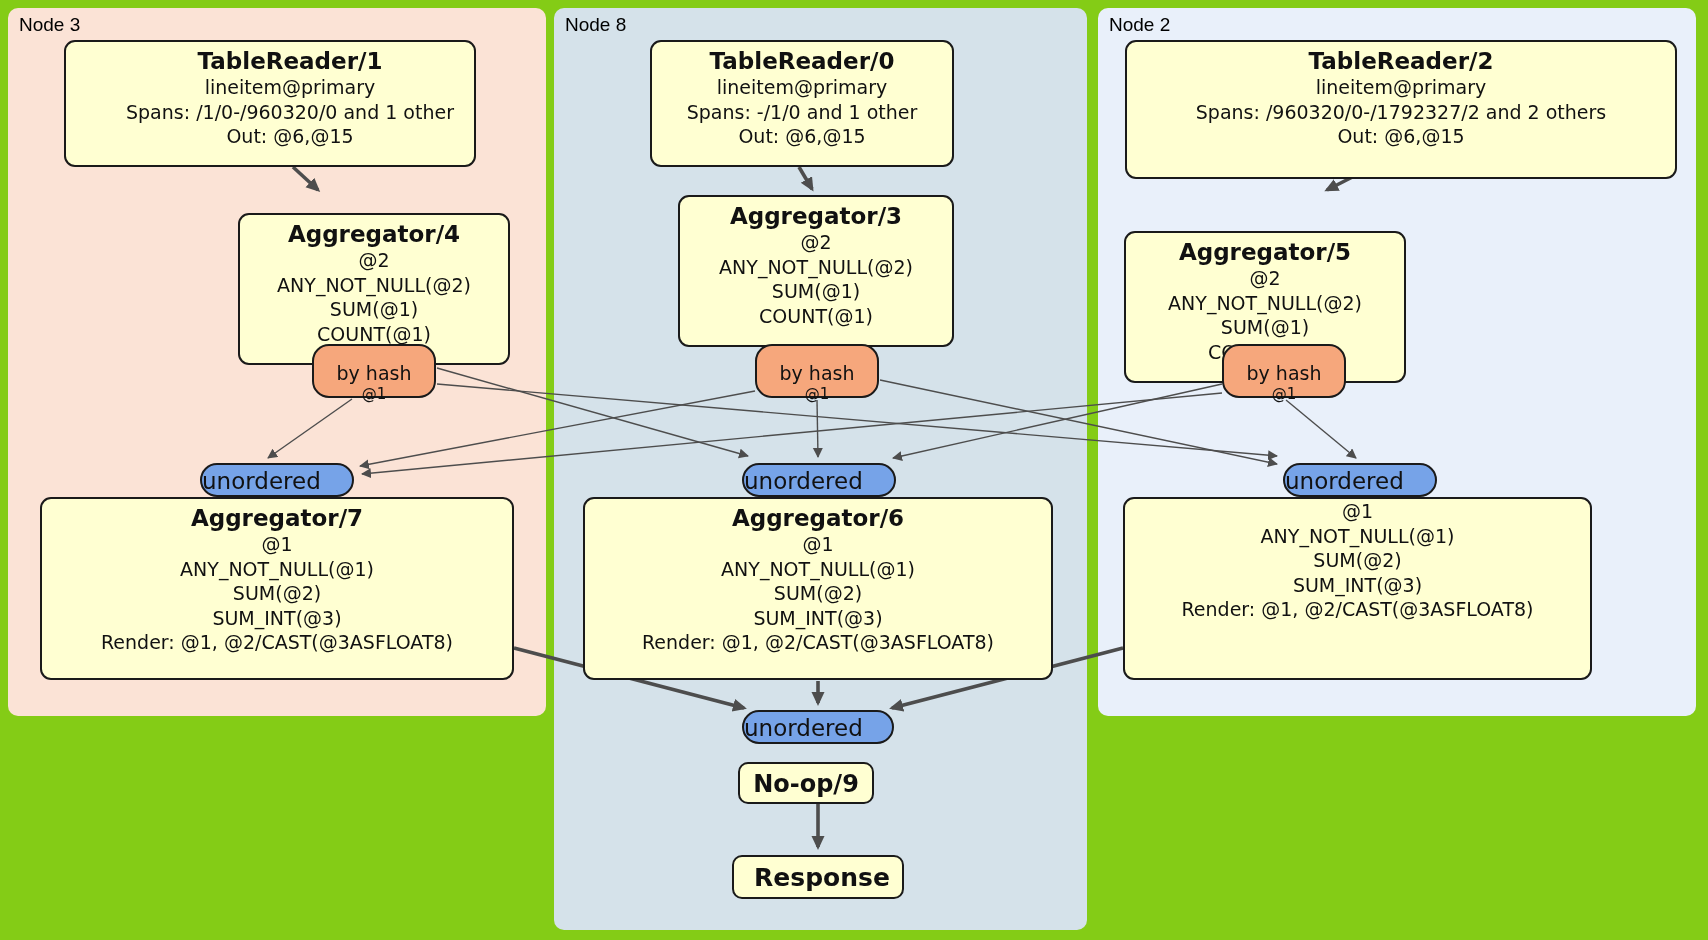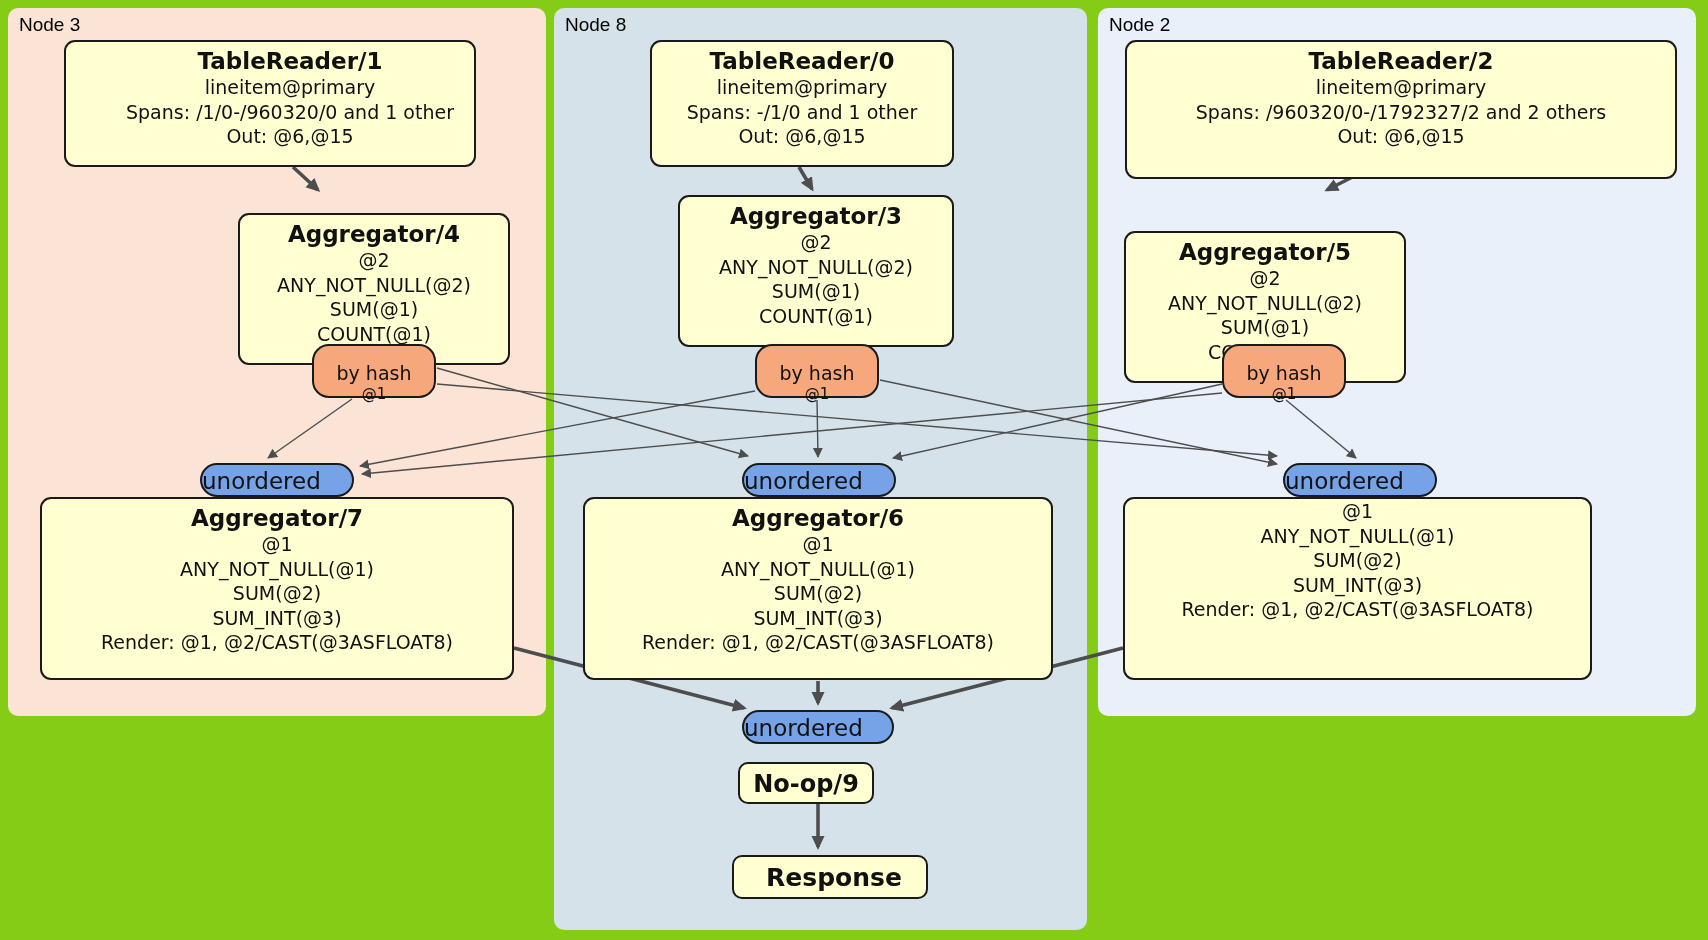--- a/index.html
+++ b/index.html
@@ -153,15 +153,15 @@
     <div class="pbox-line">Render: @1, @2/CAST(@3ASFLOAT8)</div>
   </div>
   <div class="router" style="left:1222px;top:344px;width:124px;height:54px;">
     <div class="router-label">by hash</div>
     <div class="router-detail">@1</div>
   </div>
   <div class="sync" style="left:1283px;top:463px;width:154px;">unordered</div>
 
   <div class="sync" style="left:742px;top:710px;width:152px;">unordered</div>
   <div class="endbox" id="noop" style="left:738px;top:746px;width:136px;height:42px;margin-top:16px;">No-op/9</div>
-  <div class="endbox" id="response" style="left:732px;top:855px;width:196px;height:44px;padding-left:8px;">Response</div>
+  <div class="endbox" id="response" style="left:732px;top:855px;width:172px;height:44px;padding-left:8px;">Response</div>
 
 </div>
 
 </body></html>

